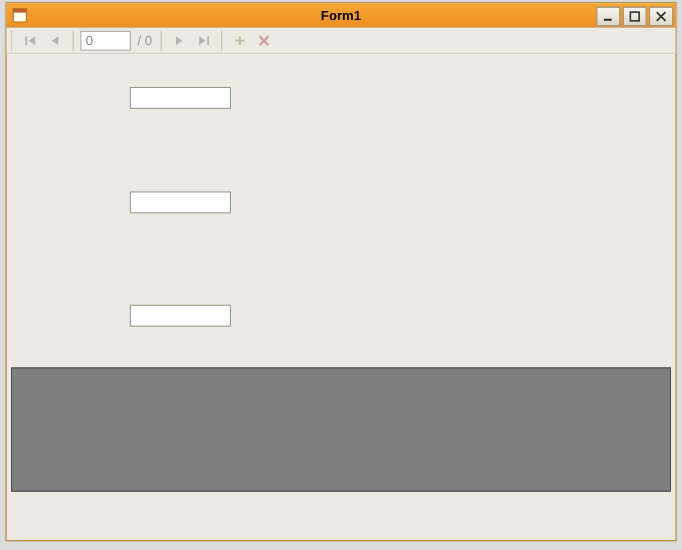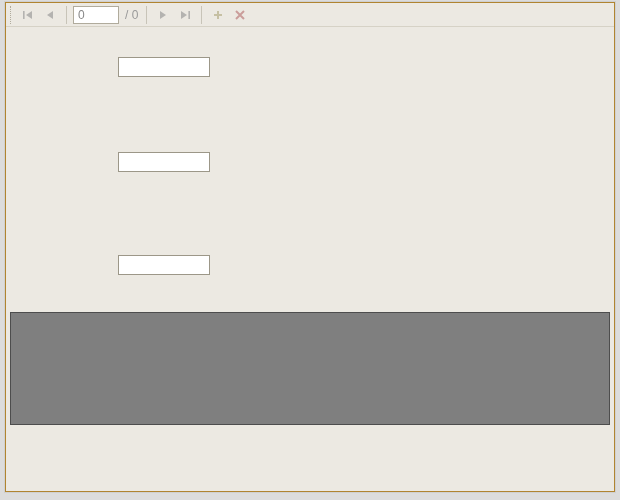--- a/index.html
+++ b/index.html
@@ -134,20 +134,46 @@
       height: 18px;
       border-left: 1px dotted #b0ab9c;
       margin-right: 2px;
     }
   </style>
 </head>
 <body>
 
 <div class="window">
 
+  <div class="titlebar">
+    <span class="app-icon">
+      <svg width="14" height="14" viewBox="0 0 14 14">
+        <rect x="1" y="1" width="12" height="12" fill="#ffe" stroke="#b07828" stroke-width="1"></rect>
+        <rect x="1" y="1" width="12" height="3" fill="#d05030" stroke="#b07828" stroke-width="1"></rect>
+      </svg>
+    </span>
+    <span class="title">Form1</span>
+    <div class="win-controls">
+      <div class="win-btn">
+        <svg width="10" height="10" viewBox="0 0 10 10">
+            <rect x="1" y="7" width="7" height="2" fill="#333"></rect>
+          </svg>
+      </div>
+      <div class="win-btn">
+        <svg width="10" height="10" viewBox="0 0 10 10">
+            <rect x="1" y="1" width="8" height="8" fill="none" stroke="#333" stroke-width="1.5"></rect>
+          </svg>
+      </div>
+      <div class="win-btn">
+        <svg width="10" height="10" viewBox="0 0 10 10">
+            <path d="M1 1 L9 9 M9 1 L1 9" stroke="#333" stroke-width="1.6"></path>
+          </svg>
+      </div>
+    </div>
+  </div>
 
   <div class="toolbar">
     <div class="grip"></div>
     <div class="nav-btn disabled">
       <span>
         <svg width="12" height="12" viewBox="0 0 12 12">
           <rect x="1" y="2" width="1.6" height="8" fill="#888"></rect>
           <path d="M4 6 L10 2 L10 10 Z" fill="#888"></path>
         </svg>
       </span>

